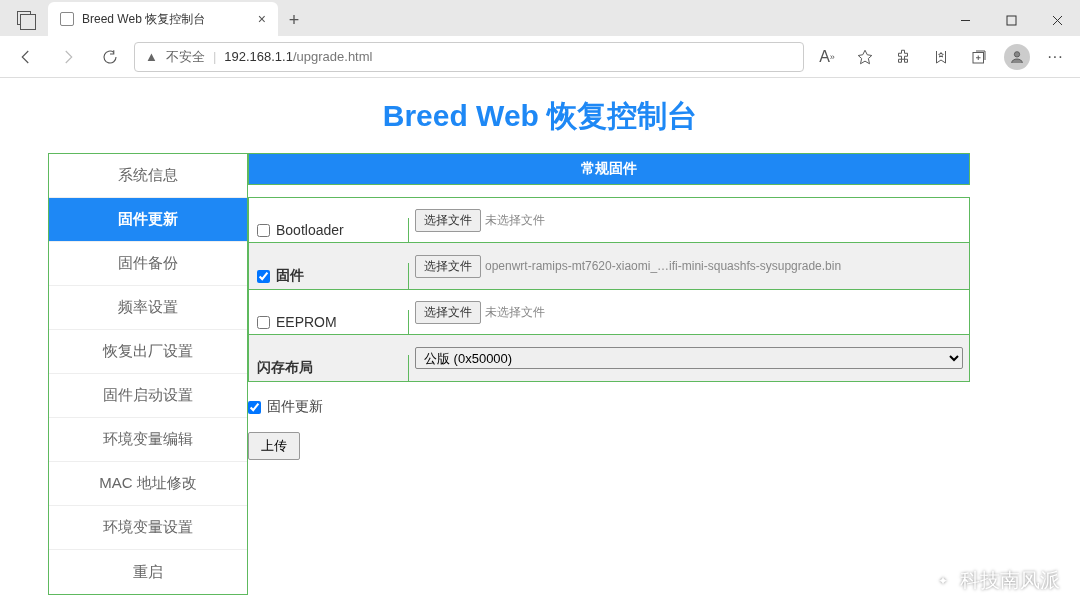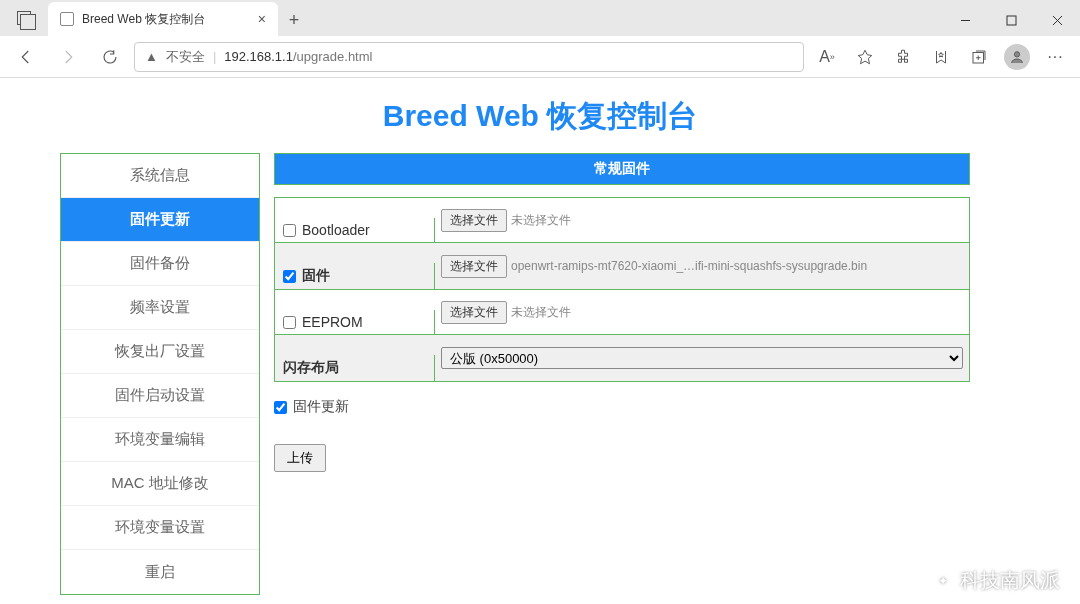--- a/index.html
+++ b/index.html
@@ -29,21 +29,21 @@
 .addr .url-path { color: #777; }
 .tool-icons { display: flex; gap: 4px; }
 .tool-icon { width: 34px; height: 34px; display: flex; align-items: center; justify-content: center; color: #555; }
 .tool-icon svg { width: 18px; height: 18px; stroke: currentColor; stroke-width: 1.3; fill: none; }
 .avatar { width: 26px; height: 26px; border-radius: 50%; background: #ccc; display: flex; align-items: center; justify-content: center; }
 .avatar svg { width: 16px; height: 16px; fill: #888; }
 
 
 .page { background: #fff; height: calc(604px - 78px); padding-top: 18px; overflow: hidden; }
 .page-title { text-align: center; font-size: 30px; font-weight: bold; color: #1e88f5; margin-bottom: 16px; }
-.layout { display: flex; gap: 14px; padding: 0 110px 0 60px; }
+.layout { display: flex; padding: 0 110px 0 48px; }
 .sidebar { width: 200px; border: 1px solid #5eb95e; }
 .sidebar-item { height: 44px; display: flex; align-items: center; justify-content: center; font-size: 15px; color: #666; border-bottom: 1px solid #eee; cursor: pointer; }
 .sidebar-item:last-child { border-bottom: none; }
 .sidebar-item.active { background: #1e88f5; color: #fff; font-weight: bold; }
 .main { flex: 1; }
 
 .tabs { display: flex; border: 1px solid #5eb95e; margin-bottom: 12px; }
 .tab-btn { flex: 1; height: 30px; display: flex; align-items: center; justify-content: center; font-size: 14px; color: #666; cursor: pointer; }
 .tab-btn.active { background: #1e88f5; color: #fff; font-weight: bold; }
 
@@ -51,21 +51,21 @@
 .row { display: flex; border-bottom: 1px solid #5eb95e; min-height: 28px; }
 .row:last-child { border-bottom: none; }
 .row.alt { background: #f0f0f0; }
 .cell-label { width: 160px; padding: 4px 8px; display: flex; align-items: center; gap: 6px; border-right: 1px solid #5eb95e; font-size: 14px; color: #333; margin-top: 20px; }
 .cell-label.bold { font-weight: bold; }
 .cell-value { flex: 1; padding: 3px 6px; display: flex; align-items: center; gap: 4px; font-size: 12px; color: #888; }
 .file-btn { font-size: 12px; padding: 2px 8px; background: #efefef; border: 1px solid #999; border-radius: 2px; color: #333; cursor: pointer; }
 .select { flex: 1; height: 22px; font-size: 13px; background: #efefef; border: 1px solid #888; border-radius: 2px; padding: 0 4px; }
 
 .below { margin-top: 16px; font-size: 14px; color: #444; display: flex; align-items: center; gap: 6px; }
-.upload-btn { margin-top: 28px; padding: 4px 12px; font-size: 13px; background: #efefef; border: 1px solid #999; border-radius: 2px; cursor: pointer; }
+.upload-btn { margin-top: 16px; padding: 4px 12px; font-size: 13px; background: #efefef; border: 1px solid #999; border-radius: 2px; cursor: pointer; }
 
 .watermark { position: absolute; right: 20px; bottom: 10px; color: #fff; font-size: 20px; display: flex; align-items: center; gap: 6px; text-shadow: 0 0 3px rgba(0,0,0,0.5); }
 .watermark .wc { width: 22px; height: 22px; border-radius: 50%; background: rgba(255,255,255,0.4); display: flex; align-items: center; justify-content: center; font-size: 12px; color: #fff; }
 input[type=checkbox] { width: 13px; height: 13px; }
 </style>
 </head>
 <body>
 
 <div class="titlebar">
   <div class="titlebar-left">

